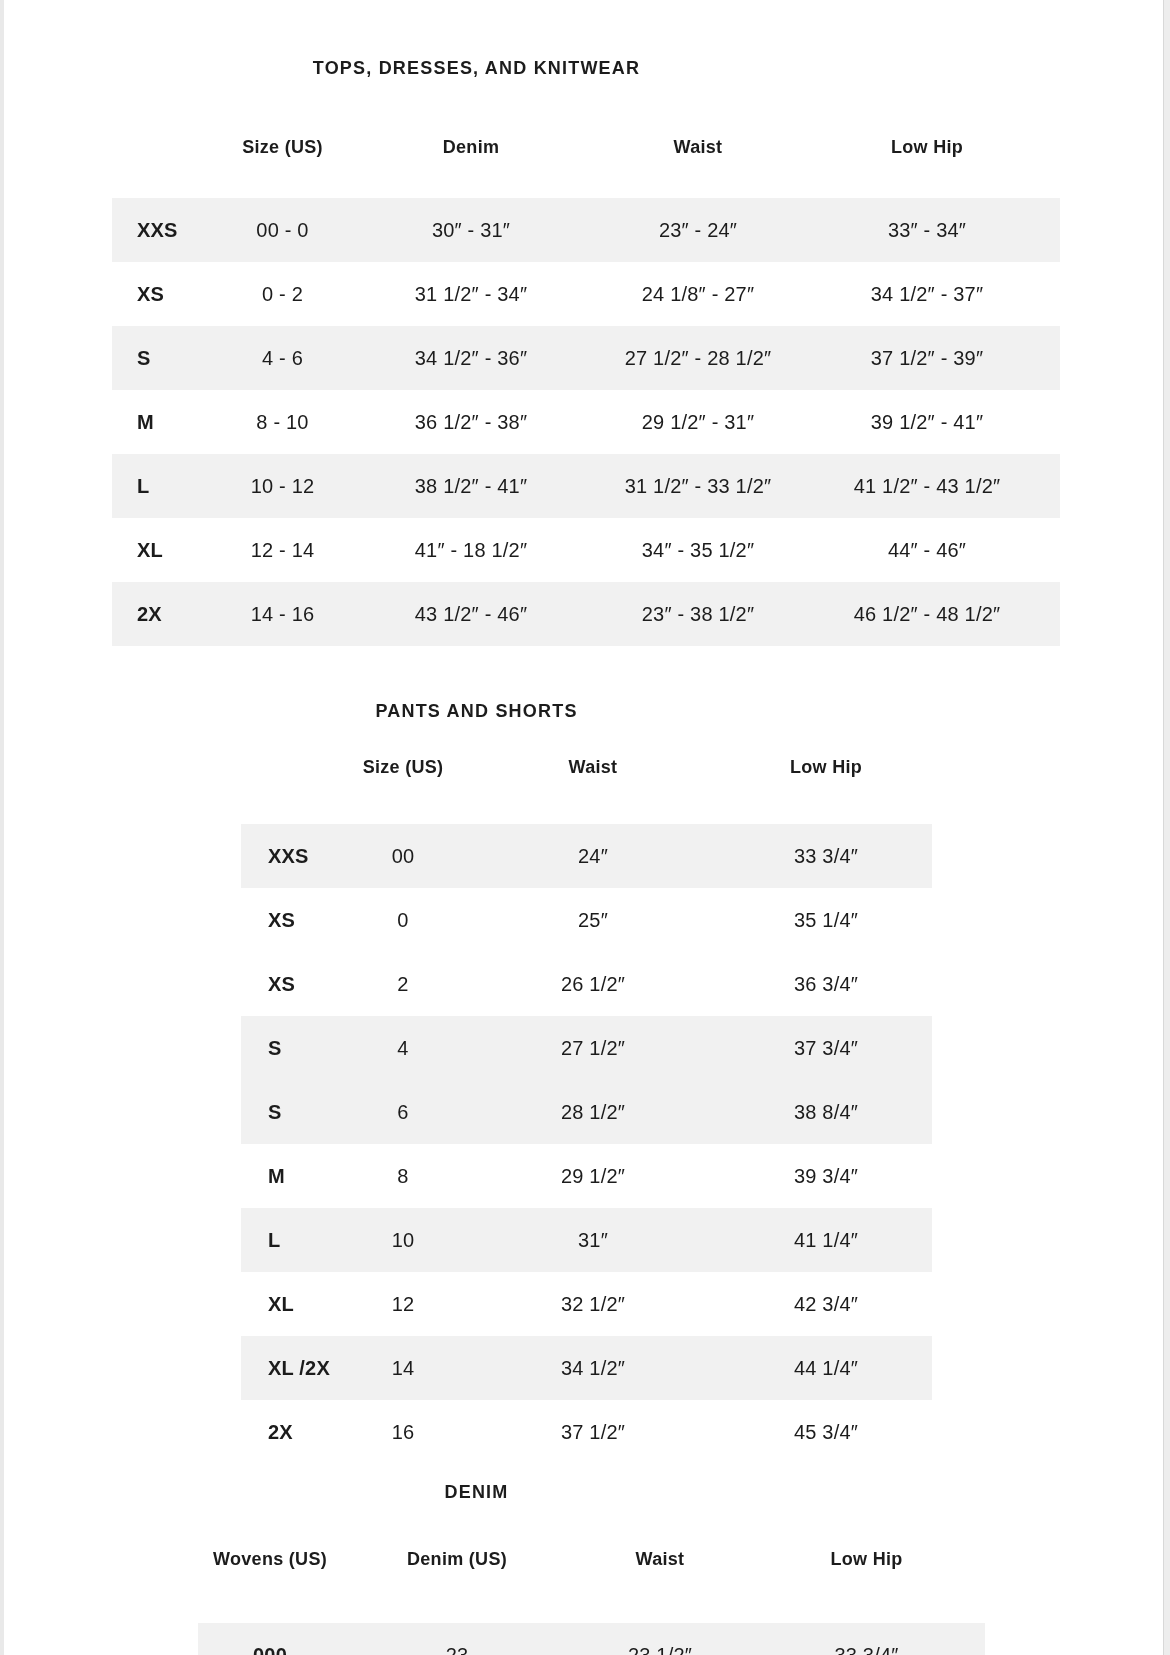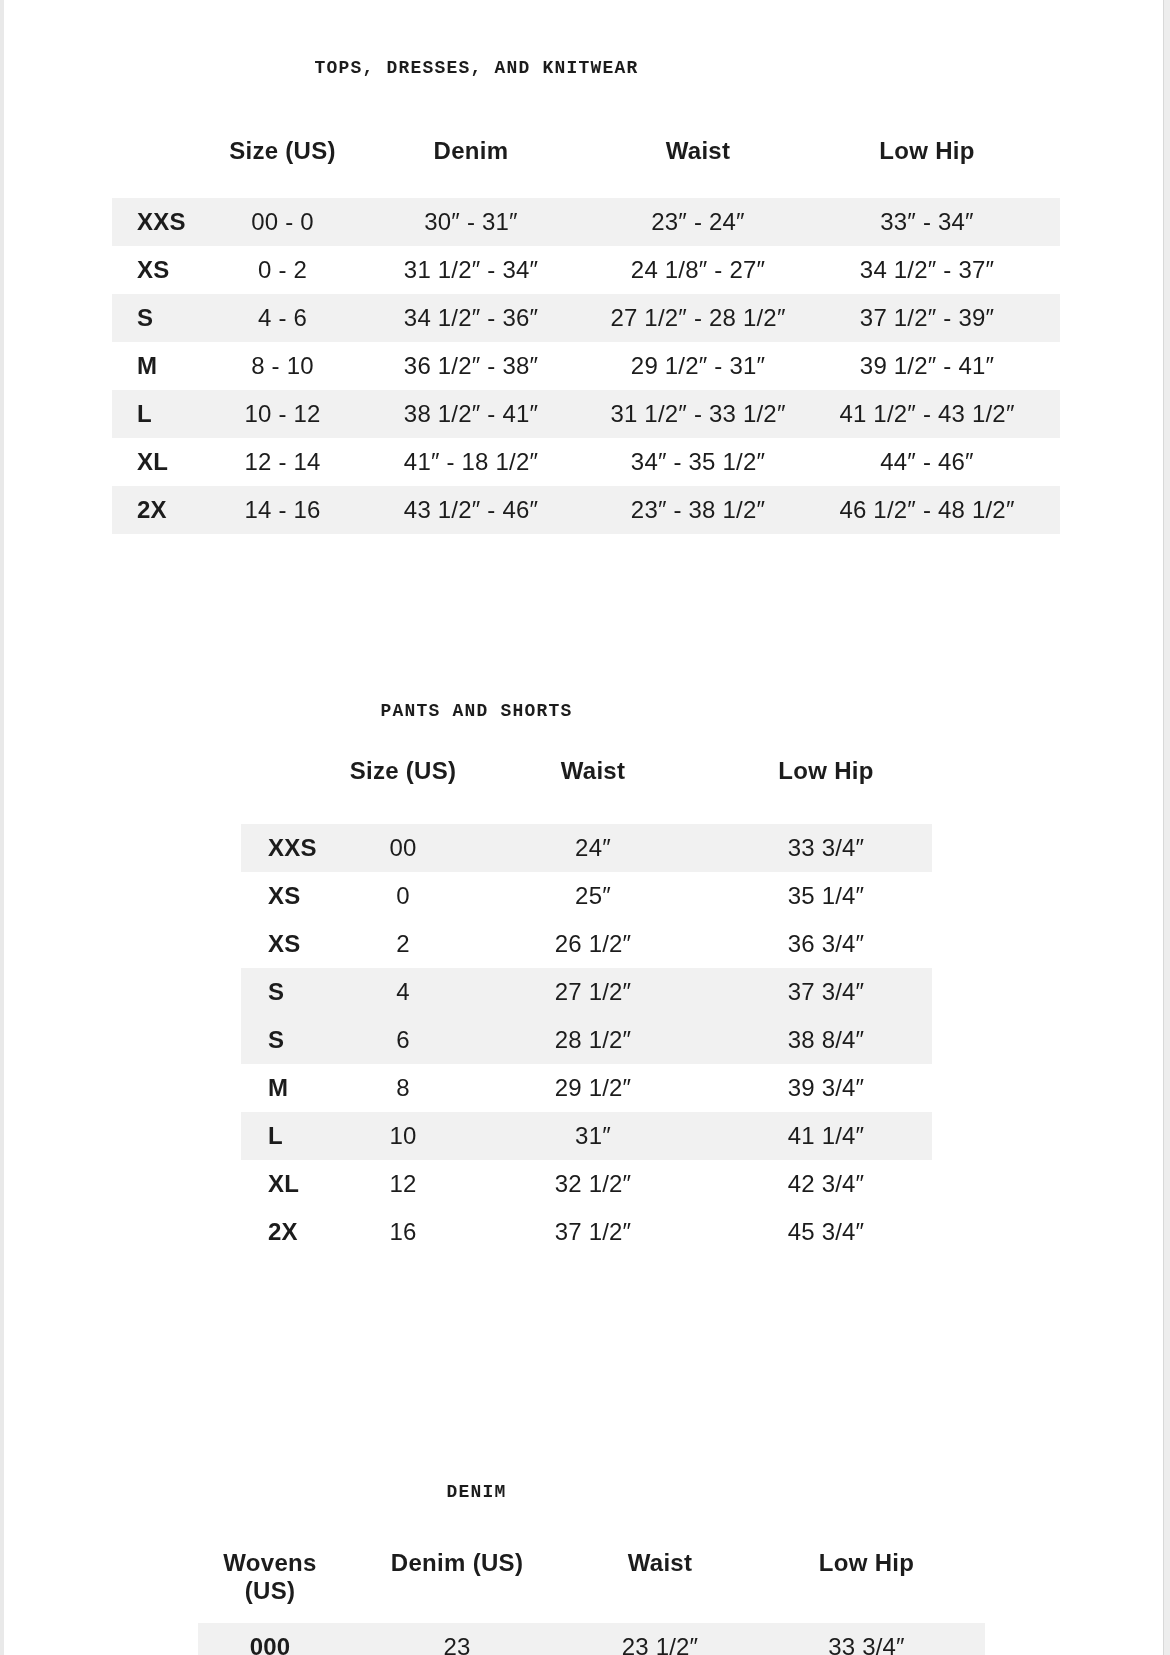--- a/index.html
+++ b/index.html
@@ -16,34 +16,34 @@
     position:absolute; left:0; top:0; bottom:0; width:4px;
     background:#e9e9e9;
   }
   .edge-right {
     position:absolute; right:0; top:0; bottom:0; width:6px;
     background:#ededed; border-left:1px solid #d8d8d8;
   }
   .title {
     position:absolute; left:0; width:953px;
     text-align:center;
-    font-size:18px; font-weight:bold; letter-spacing:1.2px;font-family:Liberation Mono, monospace;
+    font-size:18px; font-weight:bold; letter-spacing:1.2px;
   }
   .title1 { top:43px; }
   .title2 { top:686px; }
   .title3 { top:1467px; }
   .head {
     position:absolute; display:grid;
-    font-weight:bold; font-size:24px; letter-spacing:0.3px;
+    font-weight:bold; font-size:18px; letter-spacing:0.3px;
   }
   .head > div { text-align:center; }
   .rows { position:absolute; }
   .row {
-    display:grid; height:48px; align-items:center;
-    font-size:24px; letter-spacing:0.2px;
+    display:grid; height:64px; align-items:center;
+    font-size:20px; letter-spacing:0.2px;
   }
   .row.shaded { background:#f1f1f1; }
   .cell { text-align:center; }
   .cell.label { font-weight:bold; text-align:left; }
 
   
   .h1 { left:112px; top:137px; grid-template-columns:113px 115px 262px 192px 266px; }
   .r1 { left:112px; top:198px; width:948px; }
   .r1 .row { grid-template-columns:113px 115px 262px 192px 266px; }
   .r1 .cell.label { padding-left:25px; }
@@ -178,20 +178,26 @@
         <div class="cell">10</div>
         <div class="cell">31″</div>
         <div class="cell">41 1/4″</div>
       </div>
       <div class="row">
         <div class="cell label">XL</div>
         <div class="cell">12</div>
         <div class="cell">32 1/2″</div>
         <div class="cell">42 3/4″</div>
       </div>
+      <div class="row shaded">
+        <div class="cell label">XL /2X</div>
+        <div class="cell">14</div>
+        <div class="cell">34 1/2″</div>
+        <div class="cell">44 1/4″</div>
+      </div>
       <div class="row">
         <div class="cell label">2X</div>
         <div class="cell">16</div>
         <div class="cell">37 1/2″</div>
         <div class="cell">45 3/4″</div>
       </div>
     </div>
 </section>
 
 <section>

